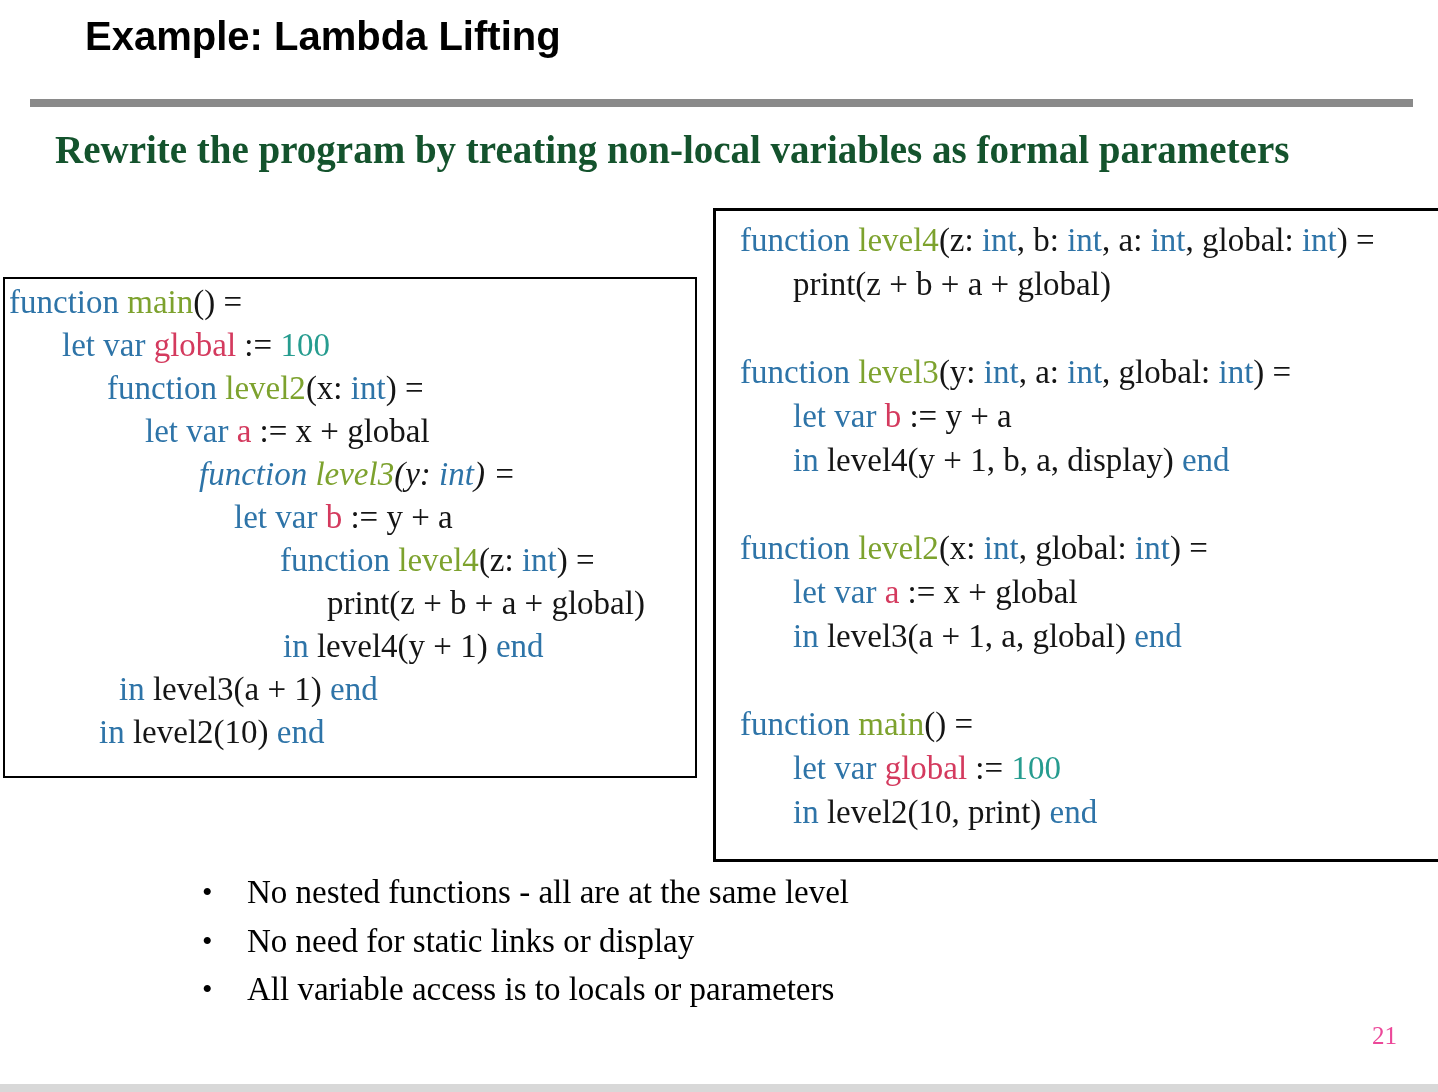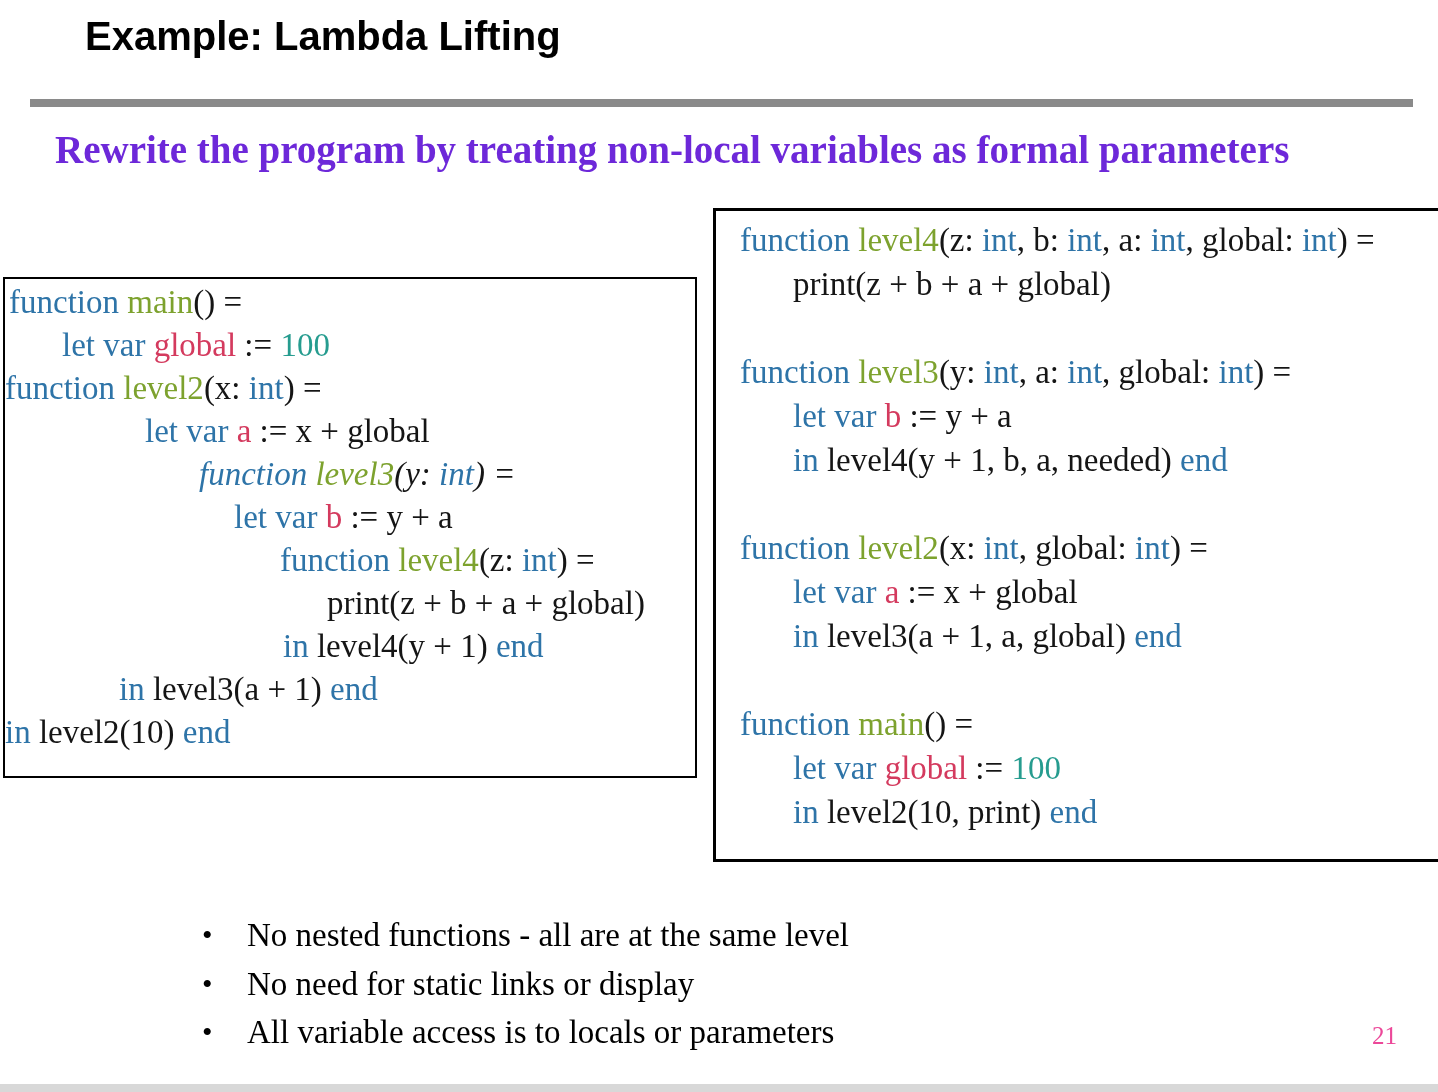--- a/index.html
+++ b/index.html
@@ -17,21 +17,21 @@
     font-weight: bold; font-size: 40px; color: #000;
     white-space: nowrap;
   }
   .title-divider {
     position: absolute; left: 30px; top: 99px;
     width: 1383px; height: 8px;
     background: var(--rule, #8a8a8a);
   }
   .subtitle {
     position: absolute; left: 55px; top: 127px;
-    font-weight: bold; font-size: 39px; color: #6d28d9;
+    font-weight: bold; font-size: 39px; color: #14532d;
     white-space: nowrap;
   }
   .code-box {
     position: absolute; background: #fff;
     font-size: 33px; color: var(--pl, #151515);
   }
   .code-box.left {
     left: 3px; top: 277px; width: 694px; height: 501px;
     border: 2px solid #000;
     padding-top: 2px;
@@ -45,21 +45,21 @@
   .code-box.left  .code-line { line-height: 43px; height: 43px; }
   .code-box.right .code-line { line-height: 44px; height: 44px; }
   .kw  { color: var(--kw,  #2e74a8); }
   .fn  { color: var(--fn,  #7da22e); }
   .vr  { color: var(--vr,  #d43a5e); }
   .num { color: var(--num, #269c8f); }
   .pl  { color: var(--pl,  #151515); }
   .bullet-list {
     position: absolute; left: 200px; top: 868px;
     list-style: none;
-    font-size: 33px; color: #000; margin-top: 43px;
+    font-size: 33px; color: #000;
   }
   .bullet-list li {
     position: relative;
     padding-left: 47px;
     line-height: 48.5px;
     white-space: nowrap;
   }
   .bullet-list li::before {
     content: "\2022";
     position: absolute; left: 2px; top: 0;
@@ -78,37 +78,37 @@
 </head>
 <body>
 
 <div class="slide-title">Example: Lambda Lifting</div>
 <div class="title-divider"></div>
 <div class="subtitle">Rewrite the program by treating non-local variables as formal parameters</div>
 
 <div class="code-box left" id="left-box">
     <div class="code-line" style="padding-left: 4px;"><span class="kw">function </span><span class="fn">main</span><span class="pl">() =</span></div>
     <div class="code-line" style="padding-left: 57px;"><span class="kw">let var </span><span class="vr">global</span><span class="pl"> := </span><span class="num">100</span></div>
-    <div class="code-line" style=""><span class="kw">function </span><span class="fn">level2</span><span class="pl">(x: </span><span class="kw">int</span><span class="pl">) =</span></div>
+    <div class="code-line" style="padding-left: 102px;"><span class="kw">function </span><span class="fn">level2</span><span class="pl">(x: </span><span class="kw">int</span><span class="pl">) =</span></div>
     <div class="code-line" style="padding-left: 140px;"><span class="kw">let var </span><span class="vr">a</span><span class="pl"> := x + global</span></div>
     <div class="code-line" style="padding-left: 194px; font-style: italic;"><span class="kw">function </span><span class="fn">level3</span><span class="pl">(y: </span><span class="kw">int</span><span class="pl">) =</span></div>
     <div class="code-line" style="padding-left: 229px;"><span class="kw">let var </span><span class="vr">b</span><span class="pl"> := y + a</span></div>
     <div class="code-line" style="padding-left: 275px;"><span class="kw">function </span><span class="fn">level4</span><span class="pl">(z: </span><span class="kw">int</span><span class="pl">) =</span></div>
     <div class="code-line" style="padding-left: 322px;"><span class="pl">print(z + b + a + global)</span></div>
     <div class="code-line" style="padding-left: 278px;"><span class="kw">in</span><span class="pl"> level4(y + 1) </span><span class="kw">end</span></div>
     <div class="code-line" style="padding-left: 114px;"><span class="kw">in</span><span class="pl"> level3(a + 1) </span><span class="kw">end</span></div>
-    <div class="code-line" style=""><span class="kw">in</span><span class="pl"> level2(10) </span><span class="kw">end</span></div>
+    <div class="code-line" style="padding-left: 94px;"><span class="kw">in</span><span class="pl"> level2(10) </span><span class="kw">end</span></div>
   </div>
 <div class="code-box right" id="right-box">
     <div class="code-line" style="padding-left: 24px;"><span class="kw">function </span><span class="fn">level4</span><span class="pl">(z: </span><span class="kw">int</span><span class="pl">, b: </span><span class="kw">int</span><span class="pl">, a: </span><span class="kw">int</span><span class="pl">, global: </span><span class="kw">int</span><span class="pl">) =</span></div>
     <div class="code-line" style="padding-left: 77px;"><span class="pl">print(z + b + a + global)</span></div>
     <div class="code-line">&nbsp;</div>
     <div class="code-line" style="padding-left: 24px;"><span class="kw">function </span><span class="fn">level3</span><span class="pl">(y: </span><span class="kw">int</span><span class="pl">, a: </span><span class="kw">int</span><span class="pl">, global: </span><span class="kw">int</span><span class="pl">) =</span></div>
     <div class="code-line" style="padding-left: 77px;"><span class="kw">let var </span><span class="vr">b</span><span class="pl"> := y + a</span></div>
-    <div class="code-line" style="padding-left: 77px;"><span class="kw">in</span><span class="pl"> level4(y + 1, b, a, needed) </span><span class="kw">end</span></div>
+    <div class="code-line" style="padding-left: 77px;"><span class="kw">in</span><span class="pl"> level4(y + 1, b, a, display) </span><span class="kw">end</span></div>
     <div class="code-line">&nbsp;</div>
     <div class="code-line" style="padding-left: 24px;"><span class="kw">function </span><span class="fn">level2</span><span class="pl">(x: </span><span class="kw">int</span><span class="pl">, global: </span><span class="kw">int</span><span class="pl">) =</span></div>
     <div class="code-line" style="padding-left: 77px;"><span class="kw">let var </span><span class="vr">a</span><span class="pl"> := x + global</span></div>
     <div class="code-line" style="padding-left: 77px;"><span class="kw">in</span><span class="pl"> level3(a + 1, a, global) </span><span class="kw">end</span></div>
     <div class="code-line">&nbsp;</div>
     <div class="code-line" style="padding-left: 24px;"><span class="kw">function </span><span class="fn">main</span><span class="pl">() =</span></div>
     <div class="code-line" style="padding-left: 77px;"><span class="kw">let var </span><span class="vr">global</span><span class="pl"> := </span><span class="num">100</span></div>
     <div class="code-line" style="padding-left: 77px;"><span class="kw">in</span><span class="pl"> level2(10, print) </span><span class="kw">end</span></div>
   </div>
 

